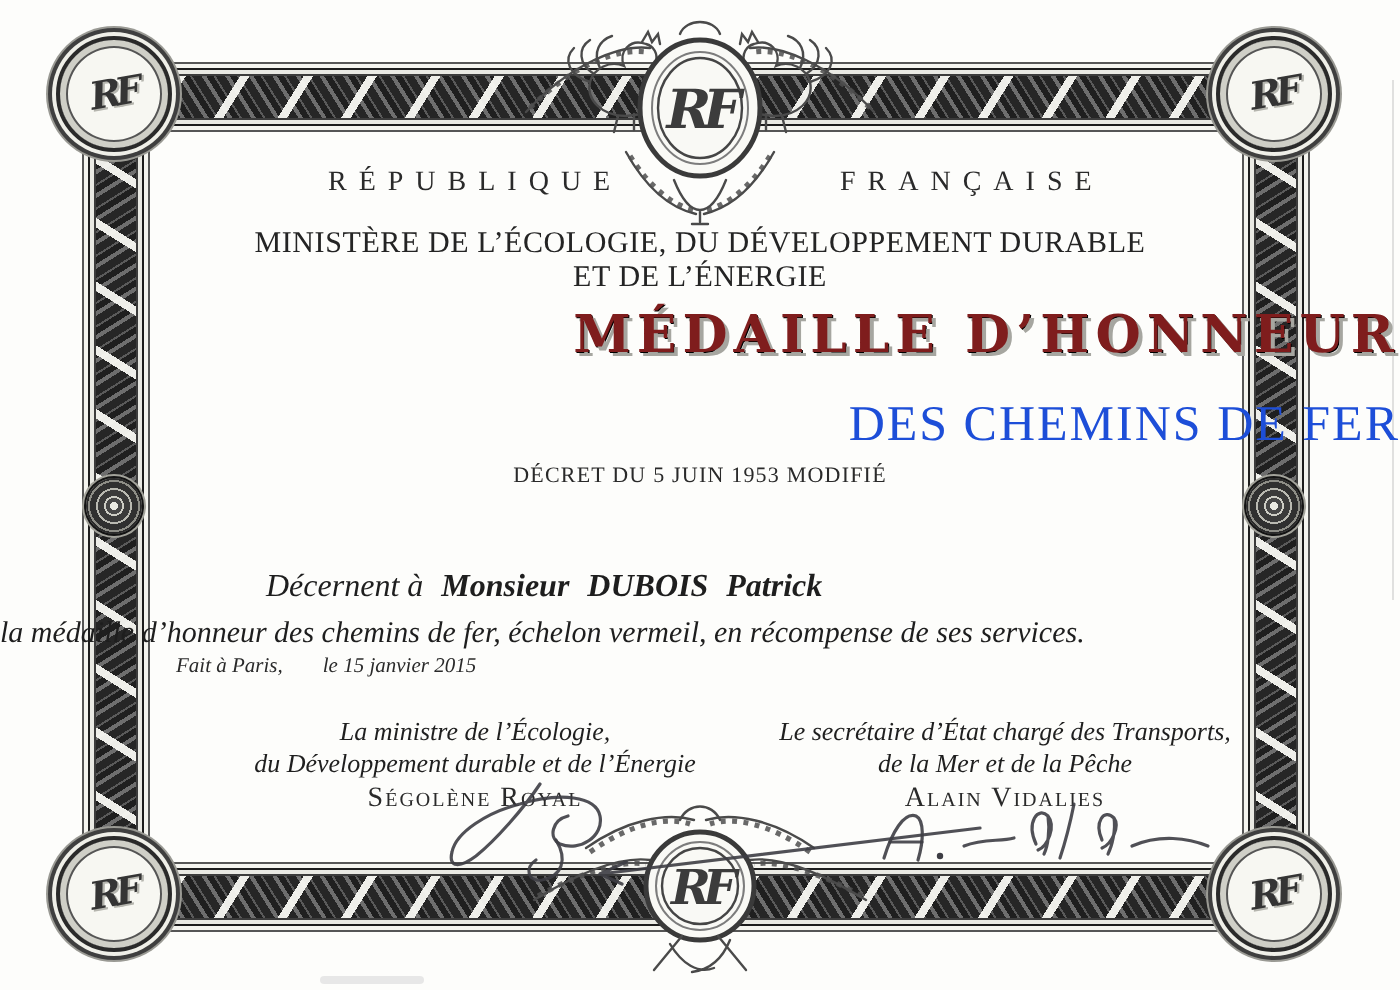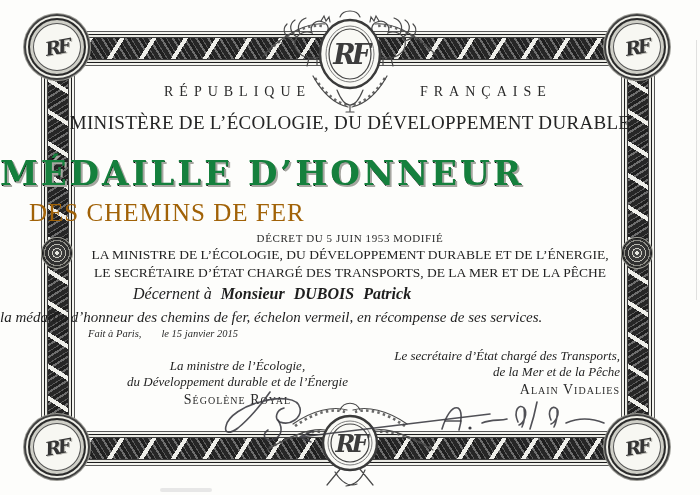--- a/index.html
+++ b/index.html
@@ -59,38 +59,38 @@
   .eng-leaf{stroke:#4f4f4f;fill:none;stroke-width:2.6;stroke-dasharray:2.5 3.2;opacity:.85;}
   .mono-text{
     font-family:"DejaVu Serif", serif;font-style:italic;font-weight:bold;fill:#3c3c3c;
   }
   
   .t{position:absolute;z-index:5;white-space:nowrap;}
   .republique-line span{
     position:absolute;top:84px;font-size:14px;letter-spacing:6px;color:#2a2a2a;
   }
   .word-rep{left:164px;} .word-fra{left:420px;}
-  .ministry{left:0;right:0;top:114px;text-align:center;font-size:19px;line-height:17px;color:#242424;letter-spacing:.3px;}
+  .ministry{left:0;right:0;top:114px;text-align:center;font-size:15px;line-height:17px;color:#242424;letter-spacing:.3px;}
   .medal-title{
-    left:0;right:0;top:153px;text-align:left;
-    font-family:"DejaVu Serif", serif;font-weight:bold;font-size:34px;letter-spacing:3px;
-    color:#15803d;text-shadow:2px 2px 0 #a6a6a0, .5px .5px 0 #000;
-  }
-  .medal-sub{left:0;right:0;top:199px;text-align:left;font-size:25px;letter-spacing:1px;color:#a16207;padding-left:29px;}
+    left:0;right:0;top:153px;text-align:right;
+    font-family:"DejaVu Serif", serif;font-weight:bold;font-size:26px;letter-spacing:3px;
+    color:#7f1d1d;text-shadow:2px 2px 0 #a6a6a0, .5px .5px 0 #000;
+  }
+  .medal-sub{left:0;right:0;top:199px;text-align:right;font-size:25px;letter-spacing:1px;color:#1d4ed8;padding-left:29px;}
   .decree{left:0;right:0;top:232px;text-align:center;font-size:11px;letter-spacing:.6px;color:#2a2a2a;}
   .issuers{left:0;right:0;top:246px;text-align:center;font-size:13.5px;line-height:18px;color:#222;}
   .decernent{left:133px;top:285px;font-size:16px;font-style:italic;color:#1e1e1e;}
   .decernent .bold{font-weight:bold;margin-left:9px;}
   .decernent .gap{margin-left:9px;}
   .citation{left:0;right:0;top:309px;text-align:left;font-style:italic;font-size:15px;color:#1e1e1e;}
   .faitline{left:88px;top:328px;font-style:italic;font-size:10.5px;color:#2a2a2a;}
   .faitline .d{margin-left:20px;}
   .sigblock{position:absolute;z-index:5;text-align:center;font-style:italic;font-size:13px;line-height:15.5px;color:#1f1f1f;}
   .sigblock.leftb{left:105px;top:358px;width:265px;text-align:center;}
-  .sigblock.rightb{left:385px;top:348px;width:235px;text-align:right;}
+  .sigblock.rightb{left:385px;top:358px;width:235px;}
   .sig-name{
     display:block;margin-top:3px;font-style:normal;font-variant:small-caps;
     font-size:14px;letter-spacing:1px;color:#2a2a2a;
   }
   .sig-svg{position:absolute;z-index:6;}
   .sig-left{left:150px;top:386px;}
   .sig-right{left:420px;top:396px;}
   .ink{stroke:#3d3d44;fill:none;stroke-width:1.6;stroke-linecap:round;stroke-linejoin:round;opacity:.9;}
   
   .smudge{position:absolute;left:160px;top:488px;width:52px;height:4px;background:#dcdcdc;opacity:.65;border-radius:2px;z-index:2;}
@@ -178,30 +178,27 @@
     </g>
   </svg>
 
   <div class="republique-line">
     <span class="word-rep t">RÉPUBLIQUE</span>
     <span class="word-fra t">FRANÇAISE</span>
   </div>
 
   <div class="t ministry">
     <div>MINISTÈRE DE L’ÉCOLOGIE, DU DÉVELOPPEMENT DURABLE</div>
+    <div>ET DE L’ÉNERGIE</div>
   </div>
 
   <div class="t medal-title">MÉDAILLE D’HONNEUR</div>
   <div class="t medal-sub">DES CHEMINS DE FER</div>
   <div class="t decree">DÉCRET DU 5 JUIN 1953 MODIFIÉ</div>
 
-  <div class="t issuers">
-    <div>LA MINISTRE DE L’ÉCOLOGIE, DU DÉVELOPPEMENT DURABLE ET DE L’ÉNERGIE,</div>
-    <div>LE SECRÉTAIRE D’ÉTAT CHARGÉ DES TRANSPORTS, DE LA MER ET DE LA PÊCHE</div>
-  </div>
 
   <div class="t decernent">
     <span>Décernent à</span><span class="bold">Monsieur</span><span class="bold gap">DUBOIS</span><span class="bold">Patrick</span>
   </div>
 
   <div class="t citation">la médaille d’honneur des chemins de fer, échelon vermeil, en récompense de ses services.</div>
 
   <div class="t faitline">
     <span>Fait à Paris,</span><span class="d">le 15 janvier 2015</span>
   </div>

